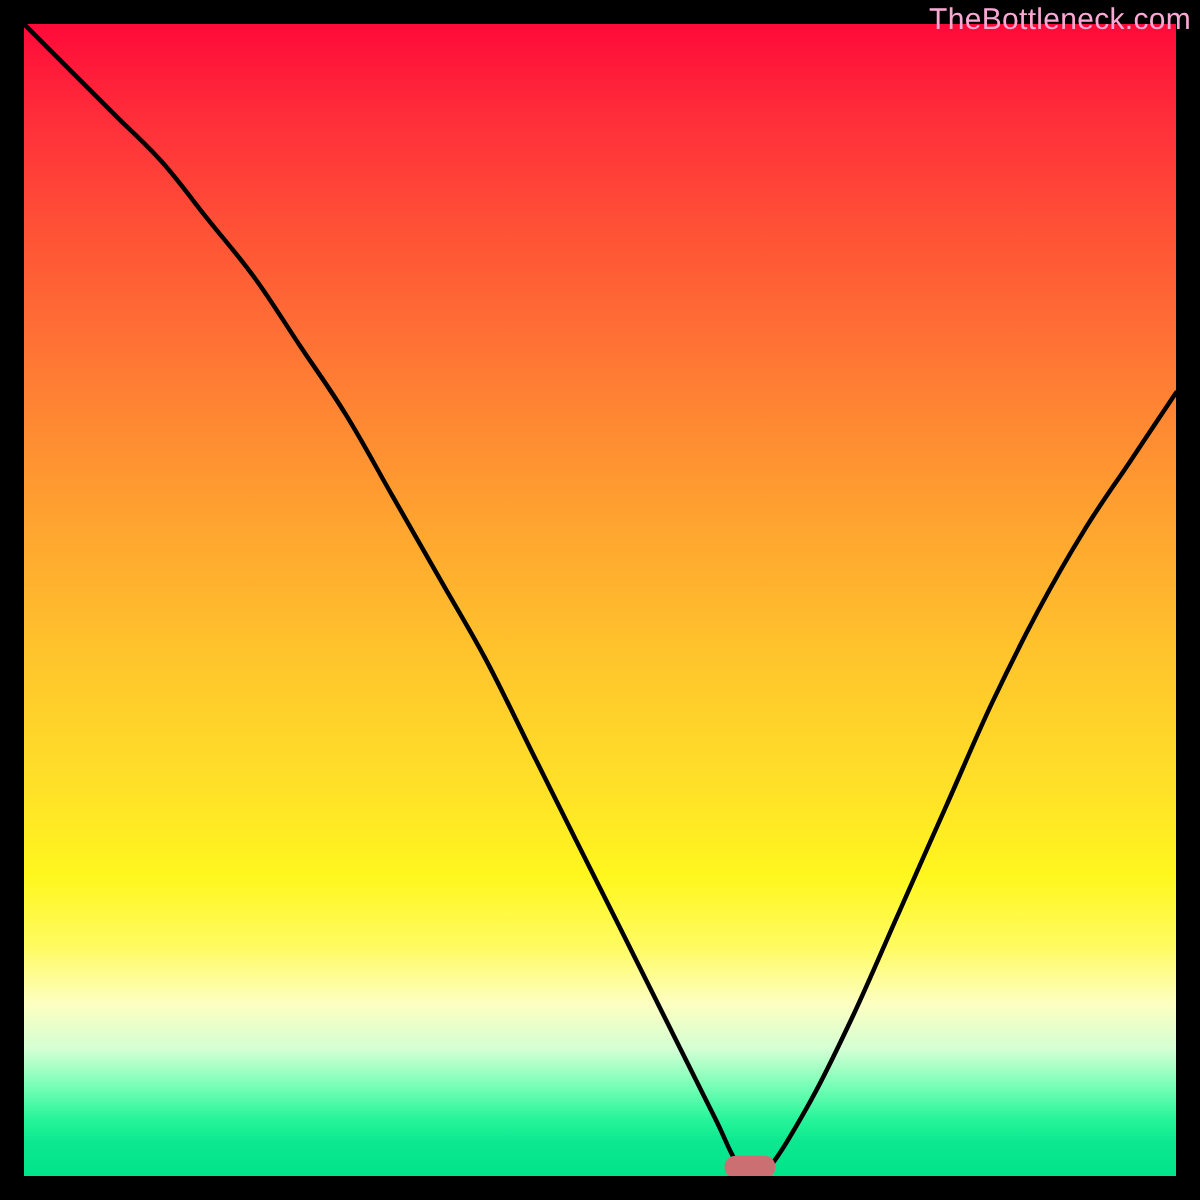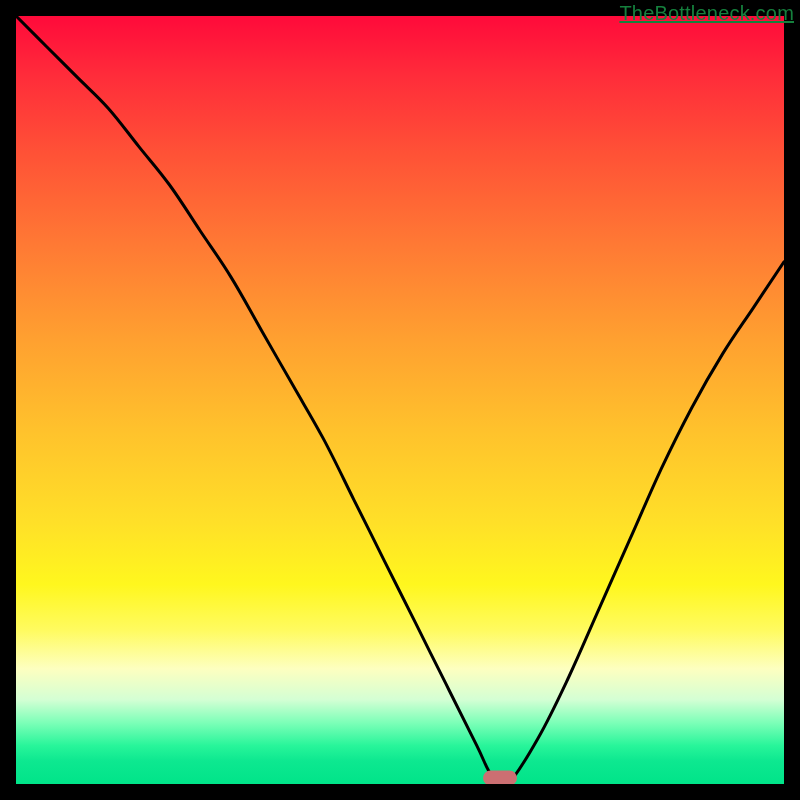--- a/index.html
+++ b/index.html
@@ -40,26 +40,25 @@
       #7dffb8 92%,
       #28f59a 95%,
       #0de890 97%,
       #00e489 100%
     );
   }
   .watermark {
     position: absolute;
     top: 2px;
     right: 6px;
-    color: #15803d;
+    color: #f9a8d4;
     font-size: 20px;
     font-weight: 500;
     letter-spacing: 0.2px;
     user-select: none;
-    text-decoration: underline;
   }
   .curve {
     position: absolute;
     left: 0;
     top: 0;
     width: 768px;
     height: 768px;
   }
   .marker {
     position: absolute;

